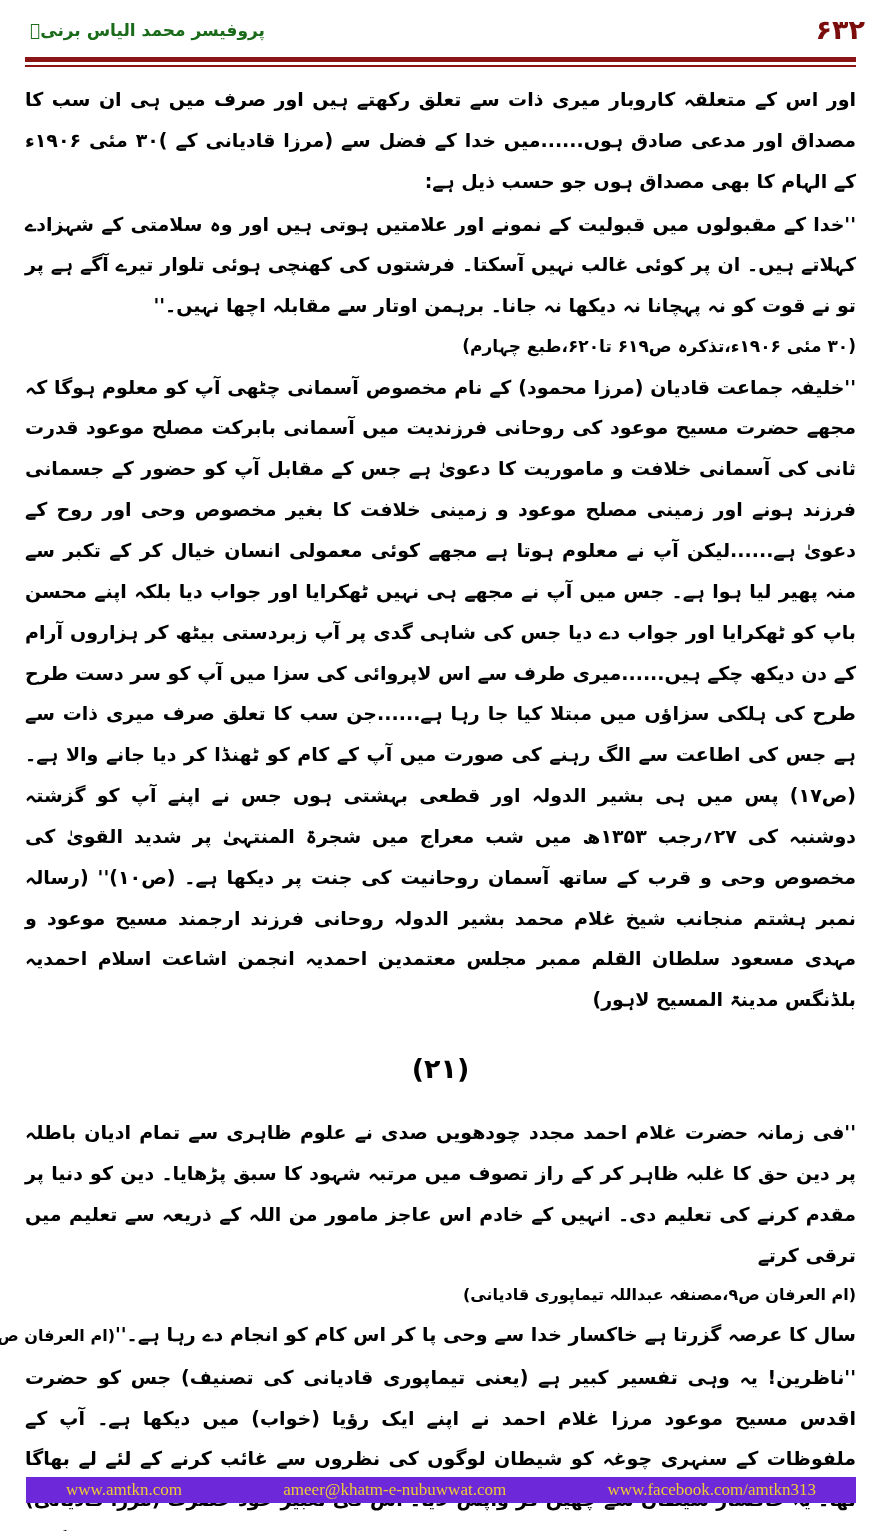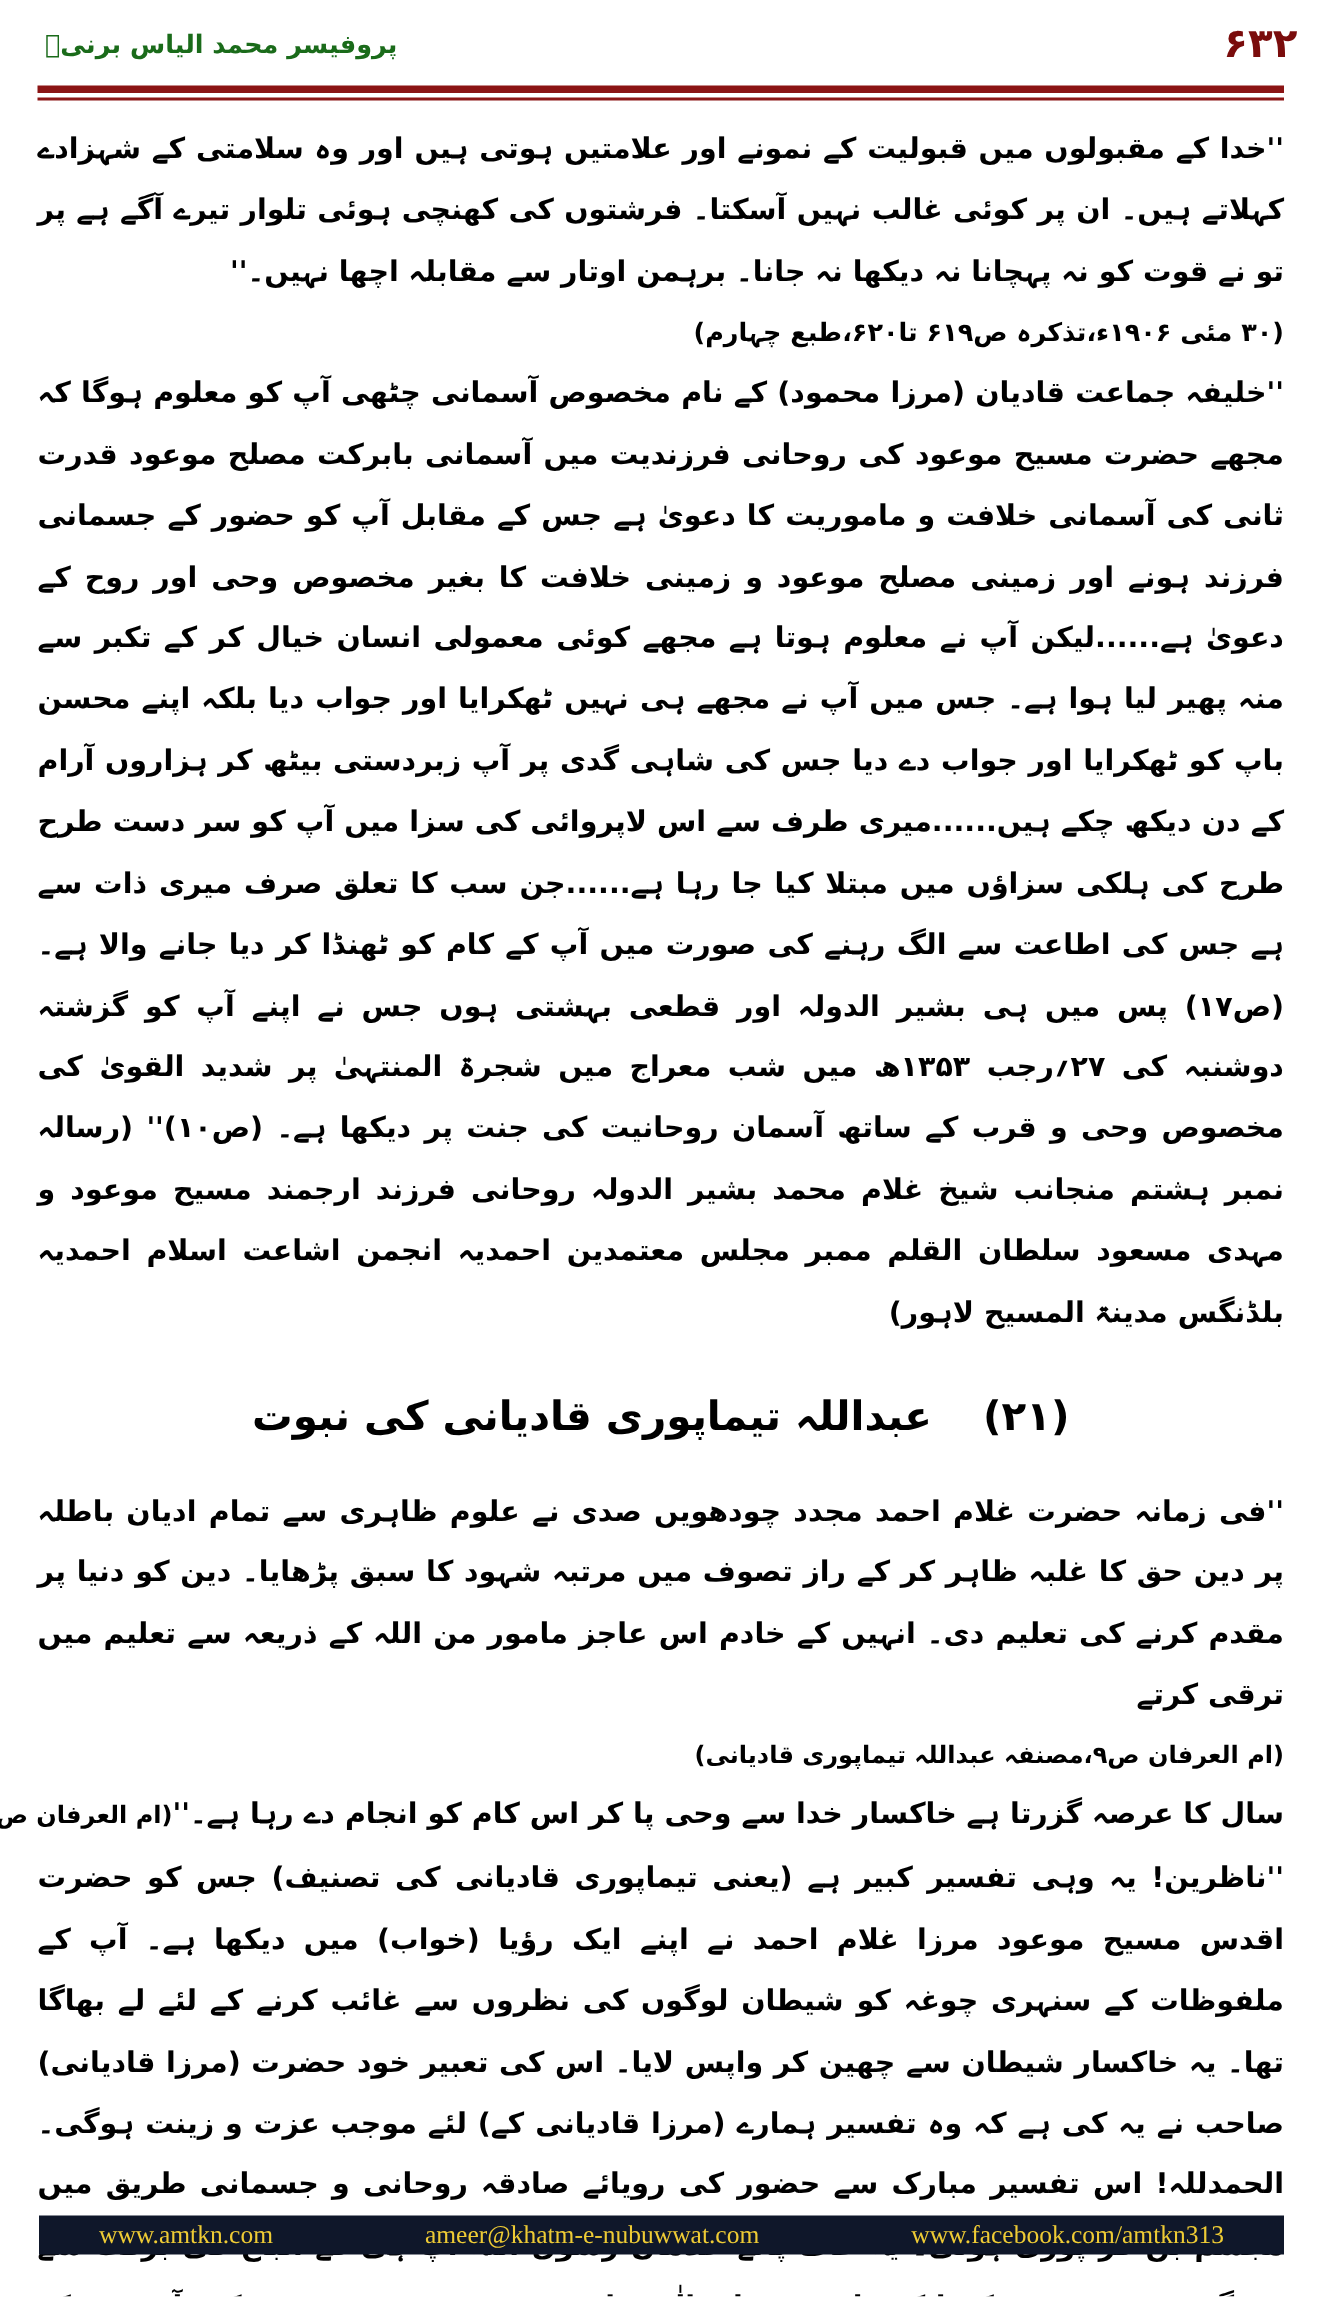--- a/index.html
+++ b/index.html
@@ -56,21 +56,21 @@
     font-size:16px;white-space:nowrap;
   }
   .section-heading{
     display:flex;justify-content:center;align-items:baseline;gap:34px;
     font-size:27px;font-weight:bold;
     margin:20px 0 14px 0;
   }
   
   .footer-bar{
     position:absolute;left:26px;right:25px;bottom:28px;
-    background:#0f172a;
+    background:#6d28d9;
     color:#eecb35;
     display:flex;justify-content:space-between;align-items:center;
     padding:3px 40px;
     font-family:"Liberation Serif",serif;
     font-size:17px;
     direction:ltr;
   }
   .footer-bar a{color:#eecb35;text-decoration:none;}
 </style>
 </head>
@@ -80,30 +80,30 @@
 
   <div class="header">
     <div class="page-number">۶۳۲</div>
     <div class="author">پروفیسر محمد الیاس برنیؒ</div>
   </div>
 
   <div class="rule"></div>
 
   <div class="content">
 
+    <p>اور اس کے متعلقہ کاروبار میری ذات سے تعلق رکھتے ہیں اور صرف میں ہی ان سب کا مصداق اور مدعی صادق ہوں......میں خدا کے فضل سے (مرزا قادیانی کے )۳۰ مئی ۱۹۰۶ء کے الہام کا بھی مصداق ہوں جو حسب ذیل ہے:</p>
 
     <p class="quote-block">''خدا کے مقبولوں میں قبولیت کے نمونے اور علامتیں ہوتی ہیں اور وہ سلامتی کے شہزادے کہلاتے ہیں۔ ان پر کوئی غالب نہیں آسکتا۔ فرشتوں کی کھنچی ہوئی تلوار تیرے آگے ہے پر تو نے قوت کو نہ پہچانا نہ دیکھا نہ جانا۔ برہمن اوتار سے مقابلہ اچھا نہیں۔''</p>
 
     <p class="ref-line">(۳۰ مئی ۱۹۰۶ء،تذکرہ ص۶۱۹ تا۶۲۰،طبع چہارم)</p>
 
     <p>''خلیفہ جماعت قادیان (مرزا محمود) کے نام مخصوص آسمانی چٹھی آپ کو معلوم ہوگا کہ مجھے حضرت مسیح موعود کی روحانی فرزندیت میں آسمانی بابرکت مصلح موعود قدرت ثانی کی آسمانی خلافت و ماموریت کا دعویٰ ہے جس کے مقابل آپ کو حضور کے جسمانی فرزند ہونے اور زمینی مصلح موعود و زمینی خلافت کا بغیر مخصوص وحی اور روح کے دعویٰ ہے......لیکن آپ نے معلوم ہوتا ہے مجھے کوئی معمولی انسان خیال کر کے تکبر سے منہ پھیر لیا ہوا ہے۔ جس میں آپ نے مجھے ہی نہیں ٹھکرایا اور جواب دیا بلکہ اپنے محسن باپ کو ٹھکرایا اور جواب دے دیا جس کی شاہی گدی پر آپ زبردستی بیٹھ کر ہزاروں آرام کے دن دیکھ چکے ہیں......میری طرف سے اس لاپروائی کی سزا میں آپ کو سر دست طرح طرح کی ہلکی سزاؤں میں مبتلا کیا جا رہا ہے......جن سب کا تعلق صرف میری ذات سے ہے جس کی اطاعت سے الگ رہنے کی صورت میں آپ کے کام کو ٹھنڈا کر دیا جانے والا ہے۔ (ص۱۷) پس میں ہی بشیر الدولہ اور قطعی بہشتی ہوں جس نے اپنے آپ کو گزشتہ دوشنبہ کی ۲۷؍رجب ۱۳۵۳ھ میں شب معراج میں شجرۃ المنتہیٰ پر شدید القویٰ کی مخصوص وحی و قرب کے ساتھ آسمان روحانیت کی جنت پر دیکھا ہے۔ (ص۱۰)'' (رسالہ نمبر ہشتم منجانب شیخ غلام محمد بشیر الدولہ روحانی فرزند ارجمند مسیح موعود و مہدی مسعود سلطان القلم ممبر مجلس معتمدین احمدیہ انجمن اشاعت اسلام احمدیہ بلڈنگس مدینۃ المسیح لاہور)</p>
 
     <div class="section-heading">
       <span>(۲۱)</span>
-      <span>عبداللہ تیماپوری قادیانی کی نبوت</span>
     </div>
 
     <p>''فی زمانہ حضرت غلام احمد مجدد چودھویں صدی نے علوم ظاہری سے تمام ادیان باطلہ پر دین حق کا غلبہ ظاہر کر کے راز تصوف میں مرتبہ شہود کا سبق پڑھایا۔ دین کو دنیا پر مقدم کرنے کی تعلیم دی۔ انہیں کے خادم اس عاجز مامور من اللہ کے ذریعہ سے تعلیم میں ترقی کرتے</p>
     <div class="end-row">
       <span class="citation">(ام العرفان ص۹،مصنفہ عبداللہ تیماپوری قادیانی)</span>
     </div>
 
     <div class="end-row">
       <span class="quote-end">سال کا عرصہ گزرتا ہے خاکسار خدا سے وحی پا کر اس کام کو انجام دے رہا ہے۔''</span>
       <span class="citation">(ام العرفان ص۹،مصنفہ عبداللہ تیماپوری قادیانی)</span>

